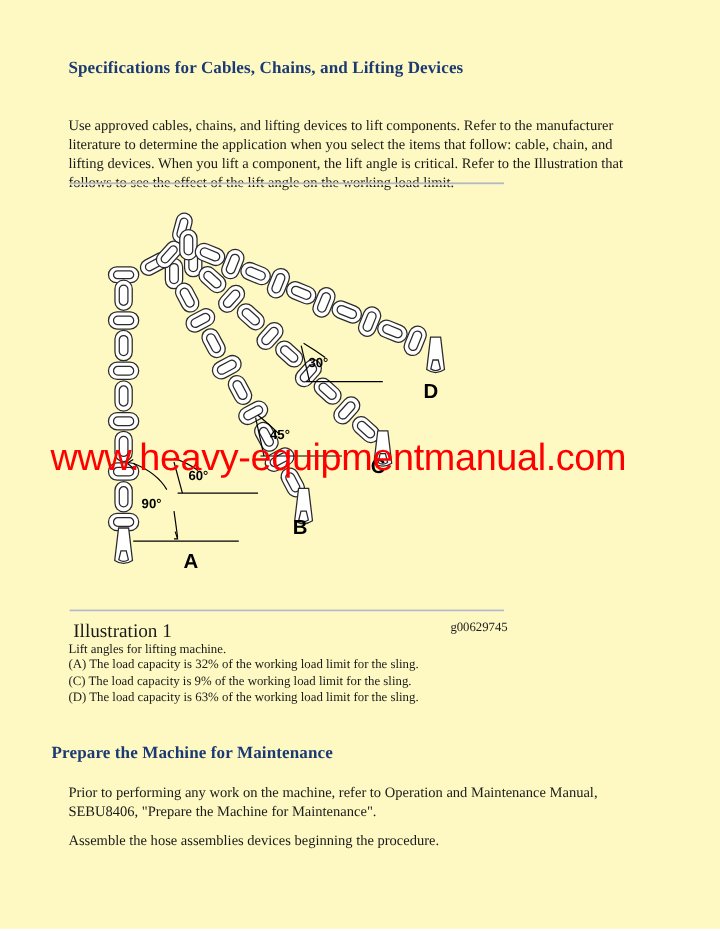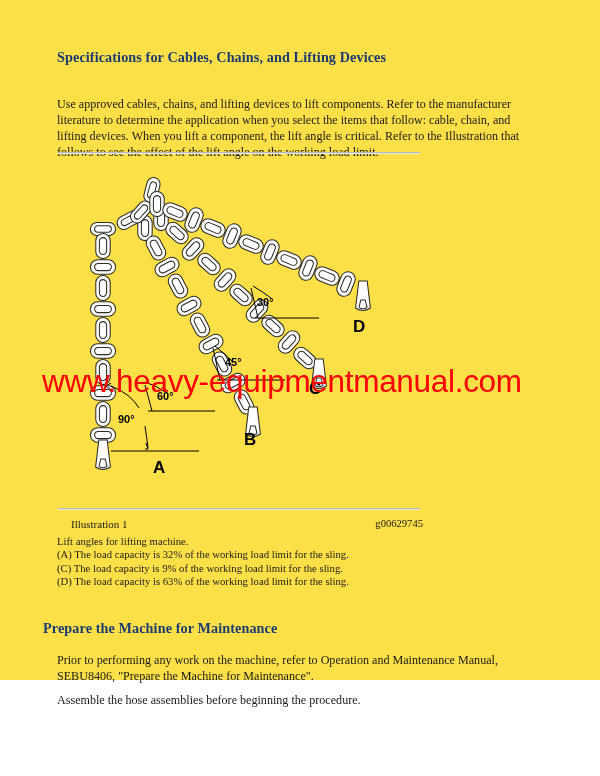--- a/index.html
+++ b/index.html
@@ -13,22 +13,22 @@
     position: relative;
     overflow: hidden;
     font-family: "Liberation Serif", serif;
     color: #000000;
   }
 
   .page {
     position: absolute;
     left: 0; top: 0;
     width: 600px;
-    height: 680px;
-    background: #fde047;
+    height: 774px;
+    background: #fef9c3;
     box-sizing: border-box;
   }
 
   h1.section-title {
     font-family: "Liberation Serif", serif;
     font-size: 14.2px;
     font-weight: bold;
     color: #1b3a73;
     margin: 0;
     padding: 0;
@@ -85,22 +85,22 @@
 
   .caption-row {
     position: absolute;
     left: 57px;
     top: 518px;
     width: 366px;
     height: 14px;
   }
   .caption-label {
     position: absolute;
-    left: 14px; top: 0;
-    font-size: 11px;
+    left: 4px; top: 0;
+    font-size: 16px;
     color: #1a1a1a;
   }
   .caption-code {
     position: absolute;
     right: 0; top: 0;
     font-size: 10.6px;
     color: #1a1a1a;
   }
 
   .caption-lines {
@@ -383,15 +383,15 @@
     <div class="cl">Lift angles for lifting machine.</div>
     <div class="cl">(A) The load capacity is 32% of the working load limit for the sling.</div>
     <div class="cl">(C) The load capacity is 9% of the working load limit for the sling.</div>
     <div class="cl">(D) The load capacity is 63% of the working load limit for the sling.</div>
   </div>
 
   <h1 class="section-title title-2">Prepare the Machine for Maintenance</h1>
 
   <p class="body-text para-prior">Prior to performing any work on the machine, refer to Operation and Maintenance Manual, SEBU8406, "Prepare the Machine for Maintenance".</p>
 
-  <p class="body-text para-assemble">Assemble the hose assemblies before beginning the procedure.</p>
+  <p class="body-text para-assemble">Assemble the hose assemblies devices beginning the procedure.</p>
 
 </div>
 
 </body></html>

